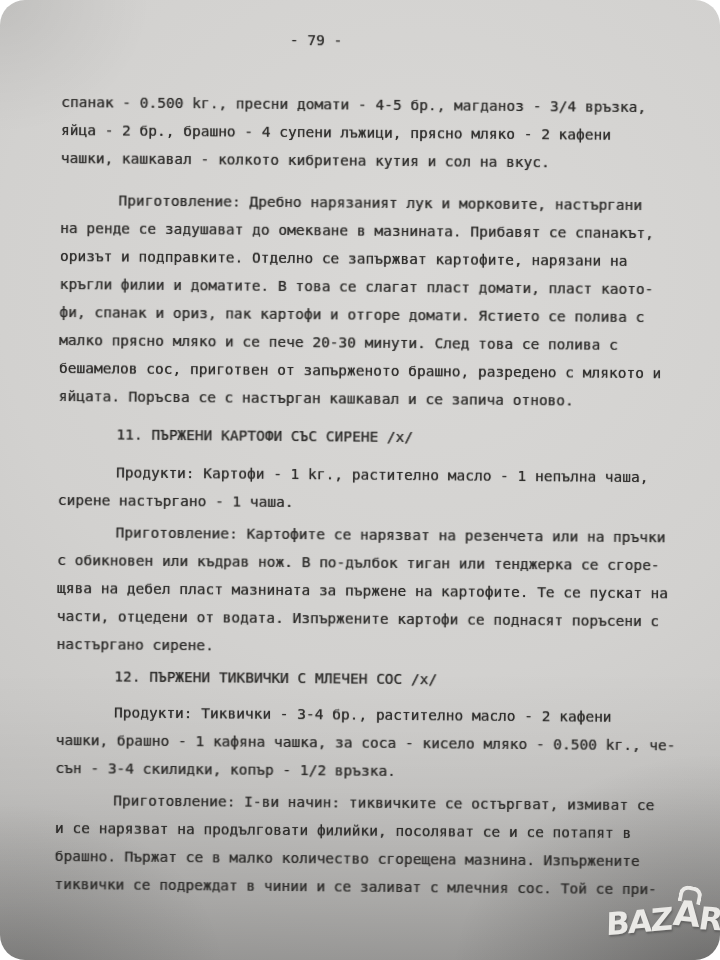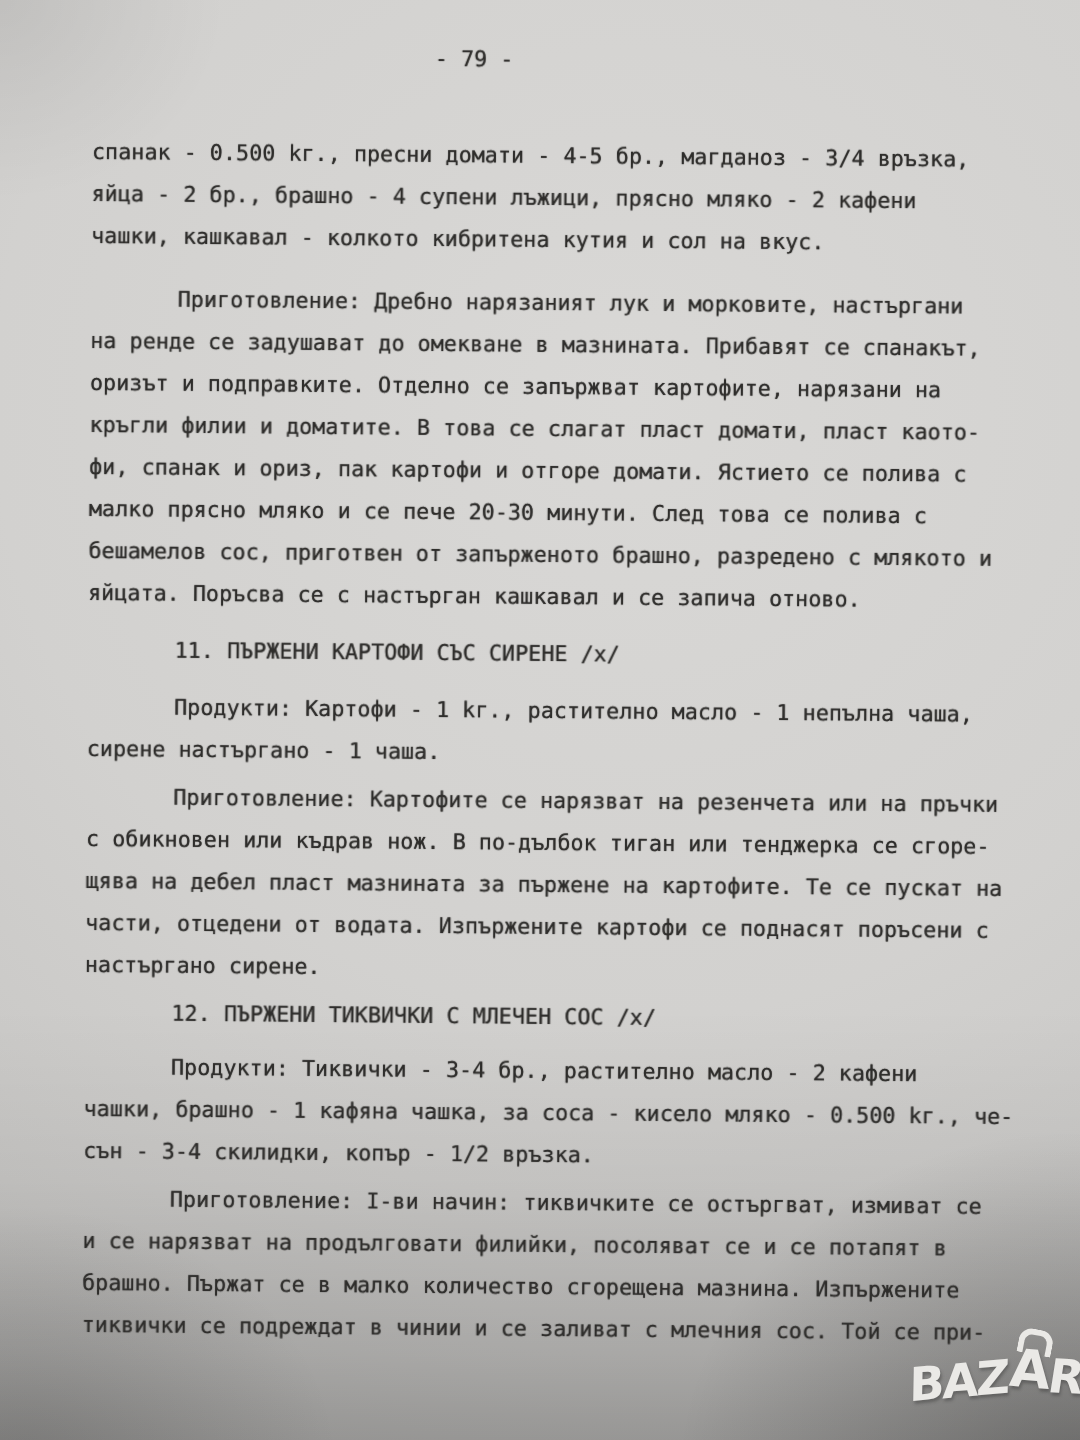--- a/index.html
+++ b/index.html
@@ -10,20 +10,21 @@
 
   
   .photo {
     position: relative; width: 720px; height: 960px; overflow: hidden;
     background:
       radial-gradient(30% 20% at 0% 0%, rgba(0,0,0,0.07), rgba(0,0,0,0) 70%),
       radial-gradient(42% 26% at 2% 102%, rgba(20,20,20,0.20), rgba(20,20,20,0) 70%),
       radial-gradient(52% 34% at 100% 103%, rgba(10,10,10,0.30), rgba(10,10,10,0) 72%),
       linear-gradient(180deg, rgba(0,0,0,0) 70%, rgba(0,0,0,0.05) 82%, rgba(0,0,0,0.16) 94%, rgba(0,0,0,0.24) 100%),
       radial-gradient(130% 95% at 58% 28%, #d9d8d6 0%, #d2d1cf 45%, #c8c7c5 72%, #bcbbb9 100%);
+    border-radius: 25px;
   }
 
   
   .sheet {
     position: absolute; left: 62px; top: 24px; width: 618px;
     transform: rotate(0.5deg); transform-origin: top left;
     font-size: 14.5px; line-height: 28px; color: #2e2d2b;
     text-shadow: 0 0 0.7px rgba(46,45,43,0.85);
     filter: blur(0.22px);
   }

